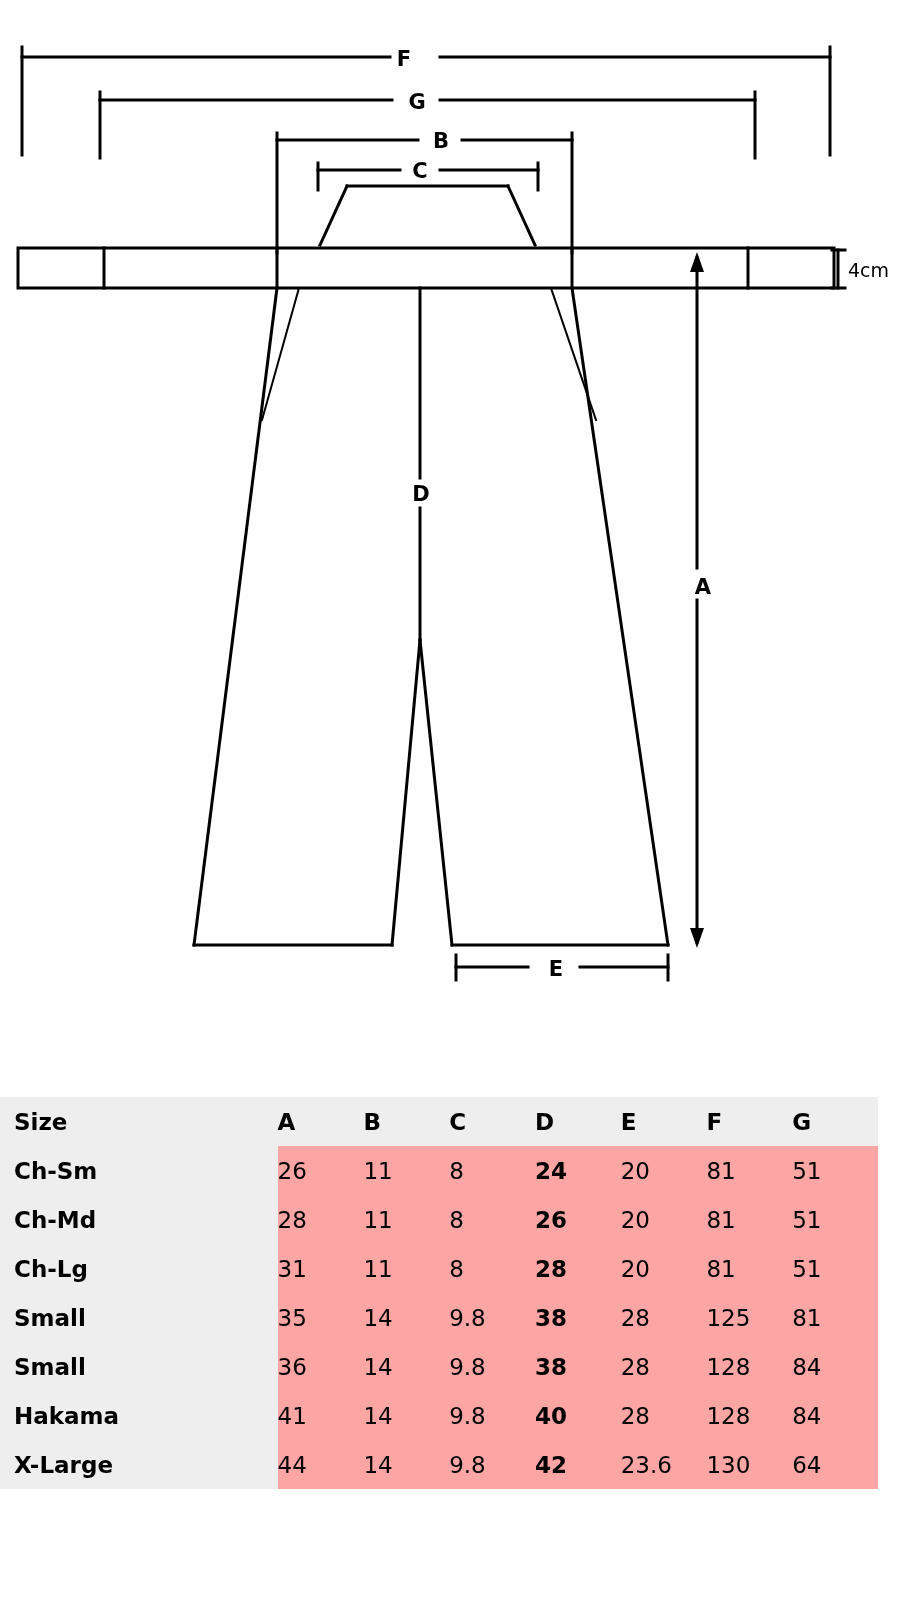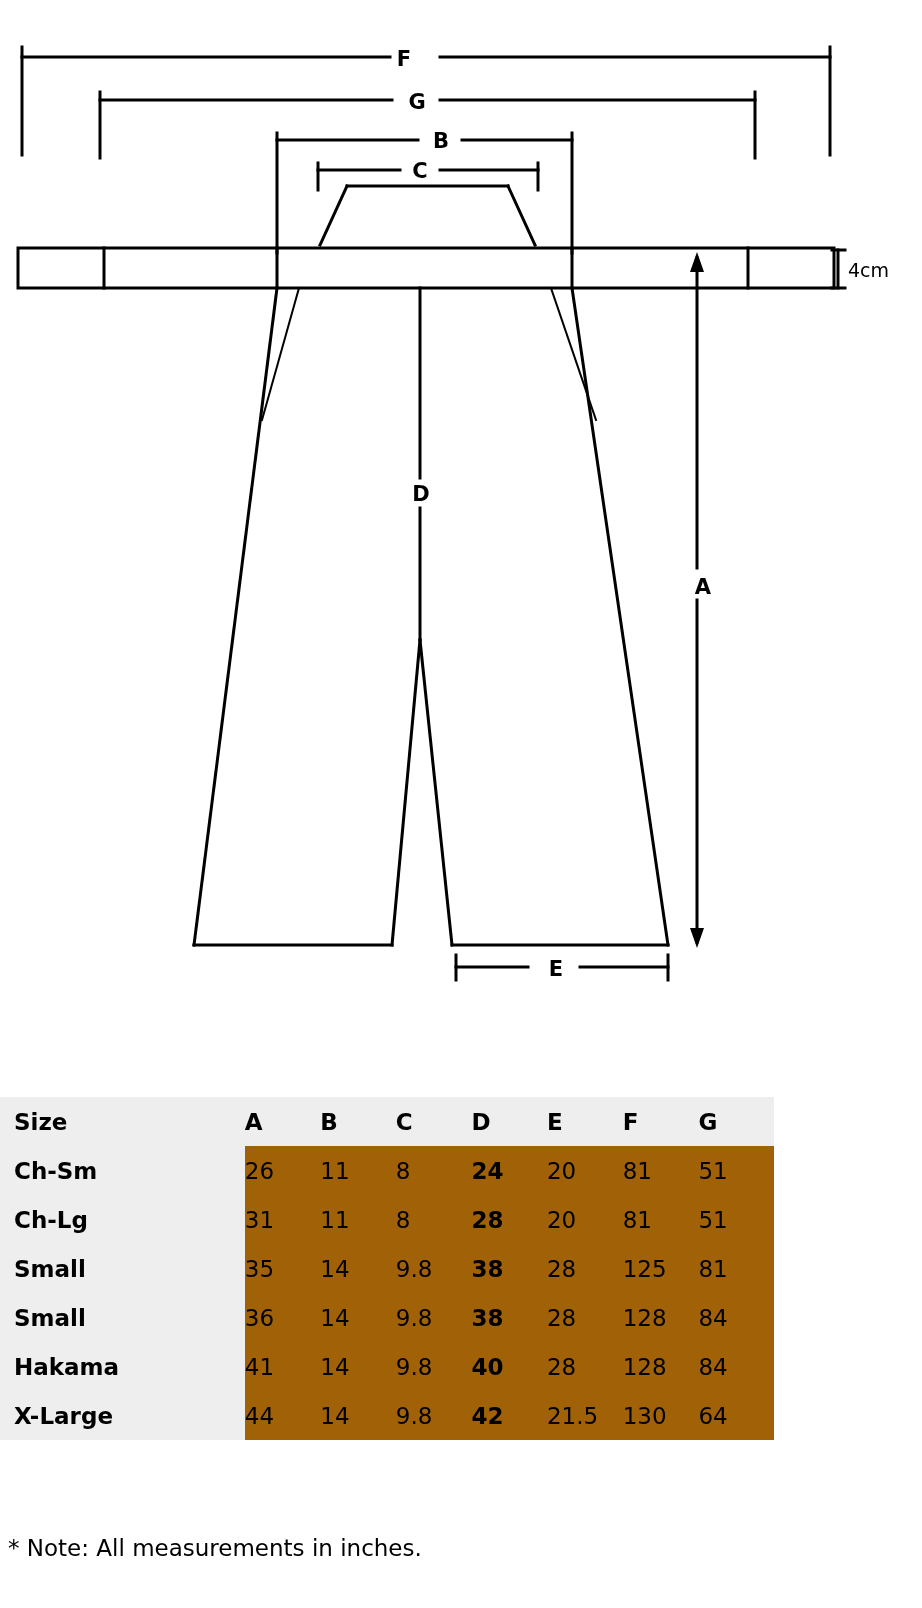--- a/index.html
+++ b/index.html
@@ -45,29 +45,29 @@
     left: 8px;
     top: 1024px;
     font-size: 23px;
     font-weight: bold;
     letter-spacing: 0.1px;
   }
   #size-table {
     position: absolute;
     left: 0;
     top: 1097px;
-    width: 774px;
+    width: 878px;
     border-collapse: collapse;
     font-size: 23px;
   }
   #size-table tr.header-row {
     background: #eeeeee;
   }
   #size-table tr.data-row {
-    background: #a16207;
+    background: #fca5a5;
   }
   #size-table td {
     padding: 0;
     height: 49px;
     vertical-align: middle;
     white-space: nowrap;
   }
   #size-table td.c-size {
     width: 232px;
     padding-left: 14px;
@@ -199,20 +199,30 @@
         <td class="c-size shade">Ch-Sm</td>
         <td class="c-val col-a">26</td>
         <td class="c-val col-b">11</td>
         <td class="c-val col-c">8</td>
         <td class="c-val col-d">24</td>
         <td class="c-val col-e">20</td>
         <td class="c-val col-f">81</td>
         <td class="c-val col-g">51</td>
       </tr>
 
+      <tr class="data-row">
+        <td class="c-size shade">Ch-Md</td>
+        <td class="c-val col-a">28</td>
+        <td class="c-val col-b">11</td>
+        <td class="c-val col-c">8</td>
+        <td class="c-val col-d">26</td>
+        <td class="c-val col-e">20</td>
+        <td class="c-val col-f">81</td>
+        <td class="c-val col-g">51</td>
+      </tr>
 
       <tr class="data-row">
         <td class="c-size shade">Ch-Lg</td>
         <td class="c-val col-a">31</td>
         <td class="c-val col-b">11</td>
         <td class="c-val col-c">8</td>
         <td class="c-val col-d">28</td>
         <td class="c-val col-e">20</td>
         <td class="c-val col-f">81</td>
         <td class="c-val col-g">51</td>
@@ -250,22 +260,21 @@
         <td class="c-val col-f">128</td>
         <td class="c-val col-g">84</td>
       </tr>
 
       <tr class="data-row">
         <td class="c-size shade">X-Large</td>
         <td class="c-val col-a">44</td>
         <td class="c-val col-b">14</td>
         <td class="c-val col-c">9.8</td>
         <td class="c-val col-d">42</td>
-        <td class="c-val col-e">21.5</td>
+        <td class="c-val col-e">23.6</td>
         <td class="c-val col-f">130</td>
         <td class="c-val col-g">64</td>
       </tr>
     </tbody>
   </table>
 
-  <div id="table-note">* Note: All measurements in inches.</div>
 
 </div>
 
 </body></html>

